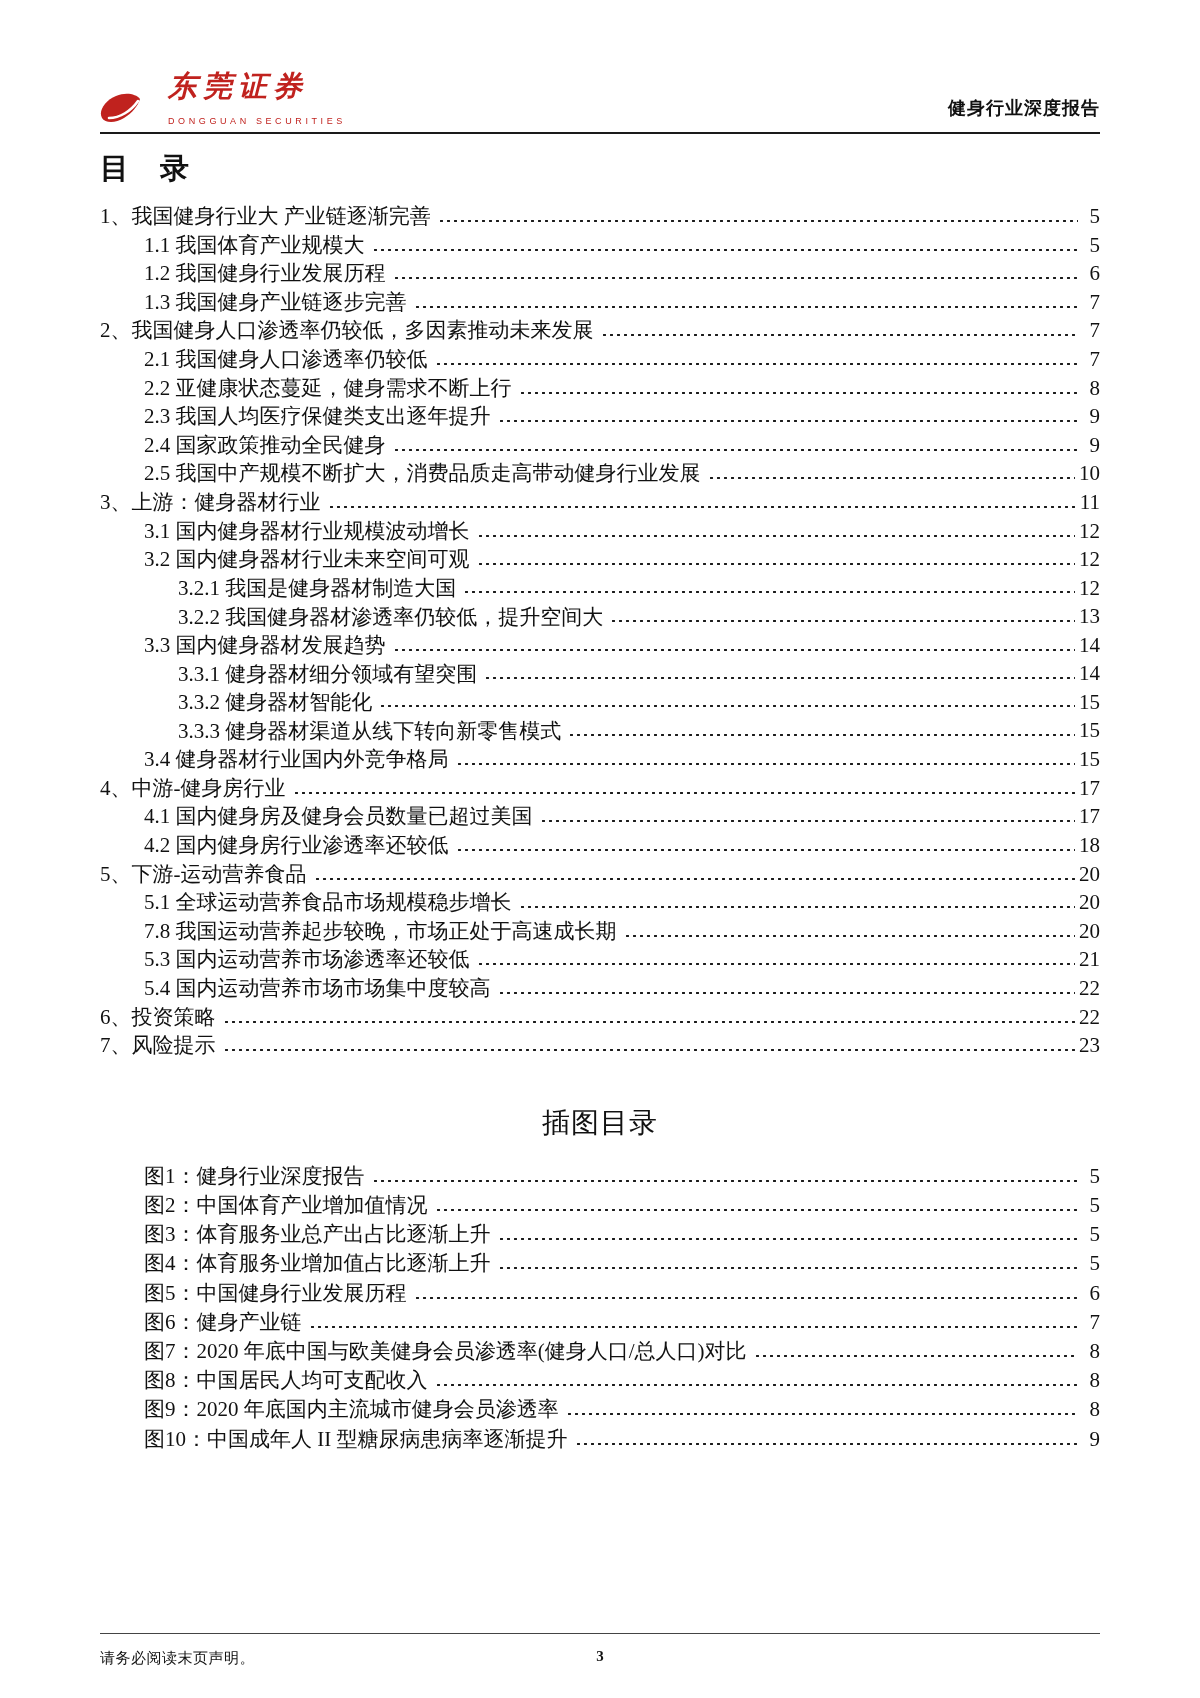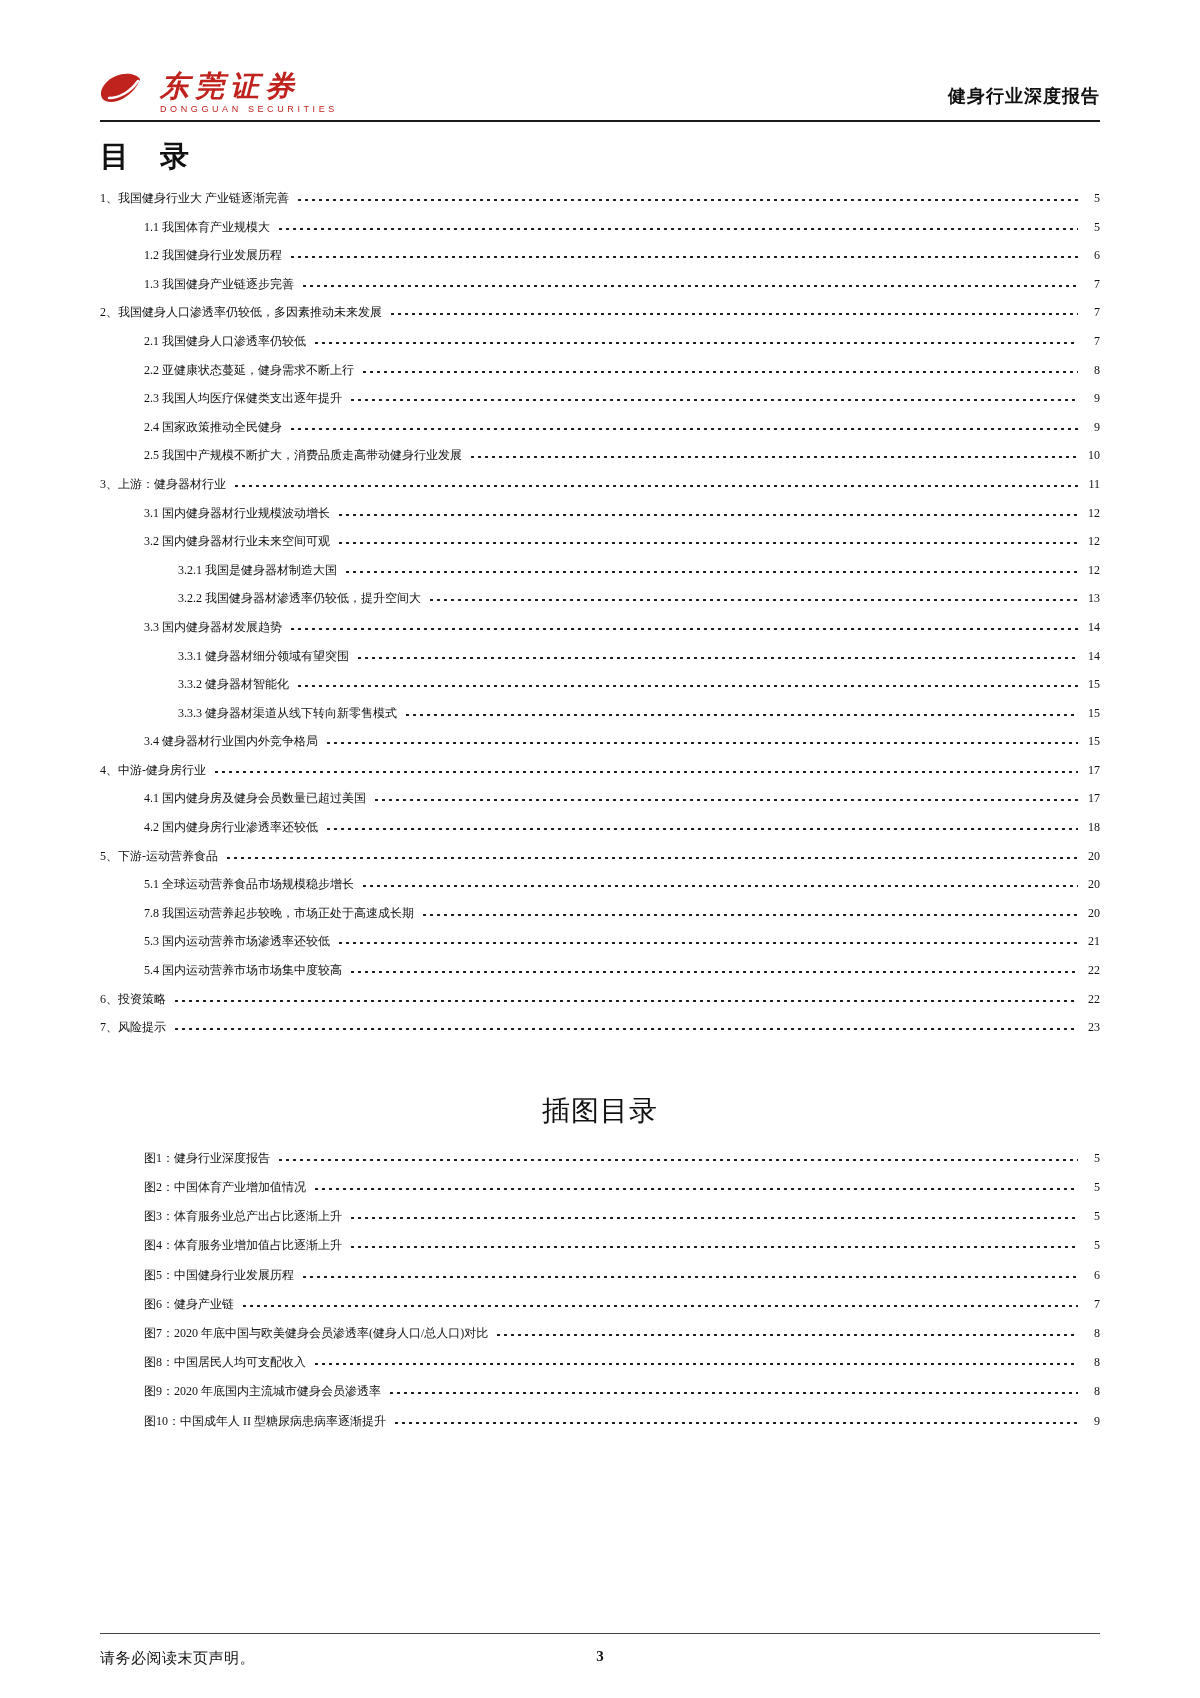--- a/index.html
+++ b/index.html
@@ -16,36 +16,36 @@
     overflow: hidden;
   }
 
   
   .header {
     display: flex;
     justify-content: space-between;
     align-items: flex-end;
     padding-top: 72px;
   }
-  .brand { display: flex; align-items: flex-start; gap: 18px; }
+  .brand { display: flex; align-items: flex-end; gap: 26px; }
   .logo-icon svg { display: block; }
   .brand-text { display: flex; flex-direction: column; line-height: 1; }
   .brand-cn {
     font-size: 29px;
     font-weight: bold;
     font-style: italic;
     color: #c0221e;
     letter-spacing: 6px;
     white-space: nowrap;
   }
   .brand-en {
     font-size: 9px;
     color: #c0221e;
     letter-spacing: 3.6px;
-    margin-top: 4px;
+    margin-top: 16px;
     font-family: "Liberation Sans", sans-serif;
   }
   .report-type {
     font-size: 18px;
     font-weight: bold;
     padding-bottom: 6px;
     letter-spacing: 1px;
   }
   .header-rule { border-bottom: 2px solid #1a1a1a; margin-top: 6px; }
 
@@ -64,27 +64,27 @@
     margin-top: 44px;
     letter-spacing: 1px;
   }
 
   
   .toc { margin-top: 13px; }
   .figures-list { margin-top: 20px; }
   .toc-row {
     display: flex;
     align-items: baseline;
-    font-size: 12px;
+    font-size: 21px;
     height: 28.6px;
   }
   .figures-list .toc-row { height: 29.2px; }
   .level-1 { padding-left: 0; }
   .level-2 { padding-left: 44px; }
-  .level-3 { padding-left: 78px; }
+  .level-3 { padding-left: 78px; align-items: center; }
   .toc-label { white-space: nowrap; }
   .toc-dots {
     flex: 1 1 auto;
     min-width: 24px;
     height: 12px;
     margin: 0 4px 0 7px;
     background-image: radial-gradient(circle, #1a1a1a 1.1px, transparent 1.45px);
     background-size: 7px 4px;
     background-repeat: repeat-x;
     background-position: left bottom;

